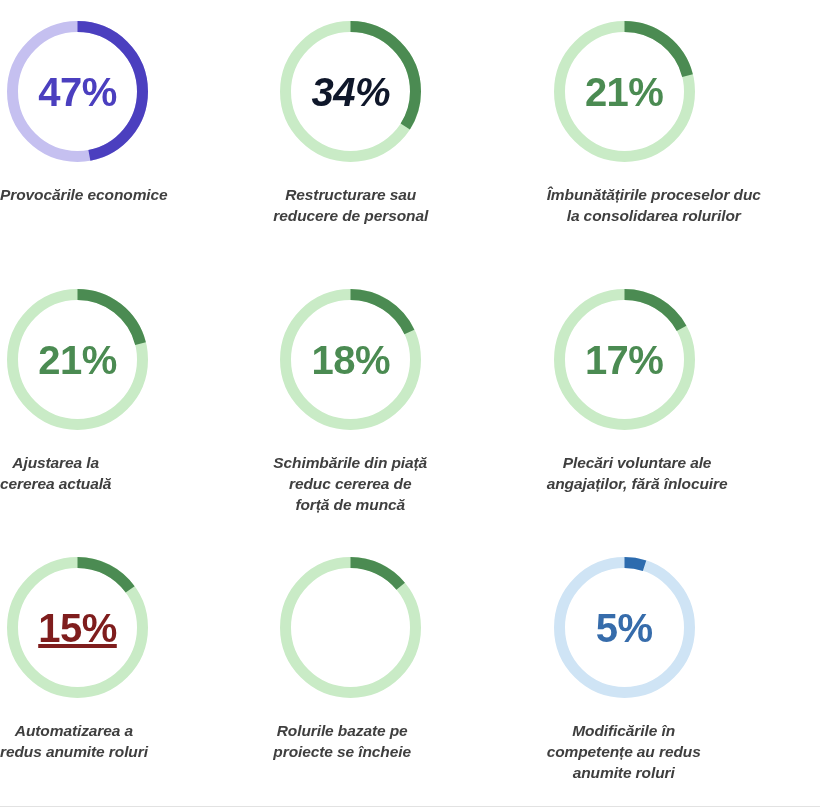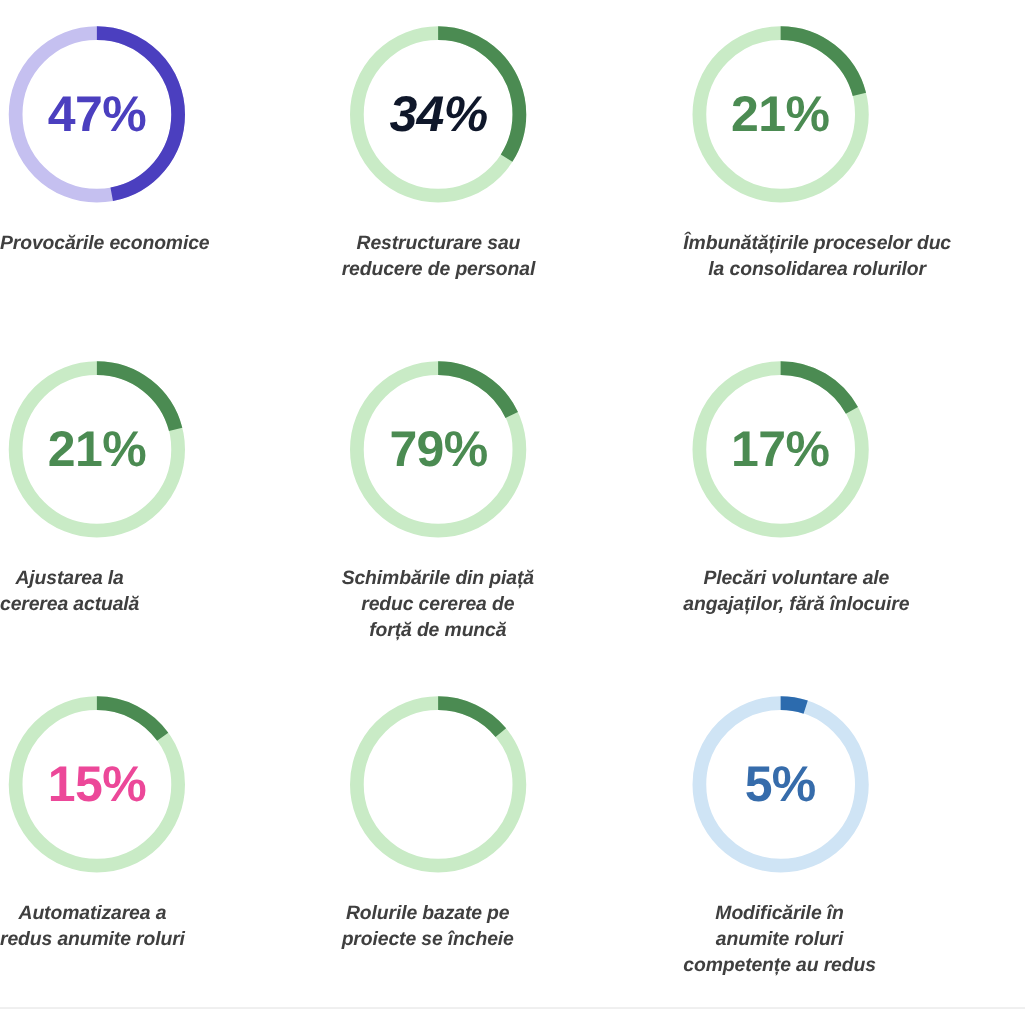--- a/index.html
+++ b/index.html
@@ -134,21 +134,21 @@
         <div>Ajustarea la</div>
         <div>cererea actuală</div>
       </div>
     </div>
     <div class="stat-cell">
       <div class="donut-wrap">
         <svg viewBox="0 0 155 155">
           <circle cx="77.5" cy="77.5" r="65" fill="none" stroke="#c9ebc6" stroke-width="11"></circle>
           <circle cx="77.5" cy="77.5" r="65" fill="none" stroke="#4b8b52" stroke-width="11" stroke-dasharray="73.51 408.41"></circle>
         </svg>
-        <div class="donut-value" style="color: rgb(75, 139, 82);">79%</div>
+        <div class="donut-value" style="color: rgb(75, 139, 82);">18%</div>
       </div>
       <div class="stat-label">
         <div>Schimbările din piață</div>
         <div>reduc cererea de</div>
         <div>forță de muncă</div>
       </div>
     </div>
     <div class="stat-cell">
       <div class="donut-wrap">
         <svg viewBox="0 0 155 155">
@@ -161,21 +161,21 @@
         <div>Plecări voluntare ale</div>
         <div>angajaților, fără înlocuire</div>
       </div>
     </div>
     <div class="stat-cell">
       <div class="donut-wrap">
         <svg viewBox="0 0 155 155">
           <circle cx="77.5" cy="77.5" r="65" fill="none" stroke="#c9ebc6" stroke-width="11"></circle>
           <circle cx="77.5" cy="77.5" r="65" fill="none" stroke="#4b8b52" stroke-width="11" stroke-dasharray="61.26 408.41"></circle>
         </svg>
-        <div class="donut-value" style="color: #ec4899;">15%</div>
+        <div class="donut-value" style="color: #7f1d1d; text-decoration: underline;">15%</div>
       </div>
       <div class="stat-label">
         <div>Automatizarea a</div>
         <div>redus anumite roluri</div>
       </div>
     </div>
     <div class="stat-cell">
       <div class="donut-wrap">
         <svg viewBox="0 0 155 155">
           <circle cx="77.5" cy="77.5" r="65" fill="none" stroke="#c9ebc6" stroke-width="11"></circle>
@@ -190,18 +190,18 @@
     <div class="stat-cell">
       <div class="donut-wrap">
         <svg viewBox="0 0 155 155">
           <circle cx="77.5" cy="77.5" r="65" fill="none" stroke="#cfe4f5" stroke-width="11"></circle>
           <circle cx="77.5" cy="77.5" r="65" fill="none" stroke="#2c6bae" stroke-width="11" stroke-dasharray="20.42 408.41"></circle>
         </svg>
         <div class="donut-value" style="color: rgb(54, 108, 171);">5%</div>
       </div>
       <div class="stat-label">
         <div>Modificările în</div>
+        <div>competențe au redus</div>
         <div>anumite roluri</div>
-        <div>competențe au redus</div>
       </div>
     </div>
     <div class="bottom-rule"></div>
 </div>
 
 </body></html>

